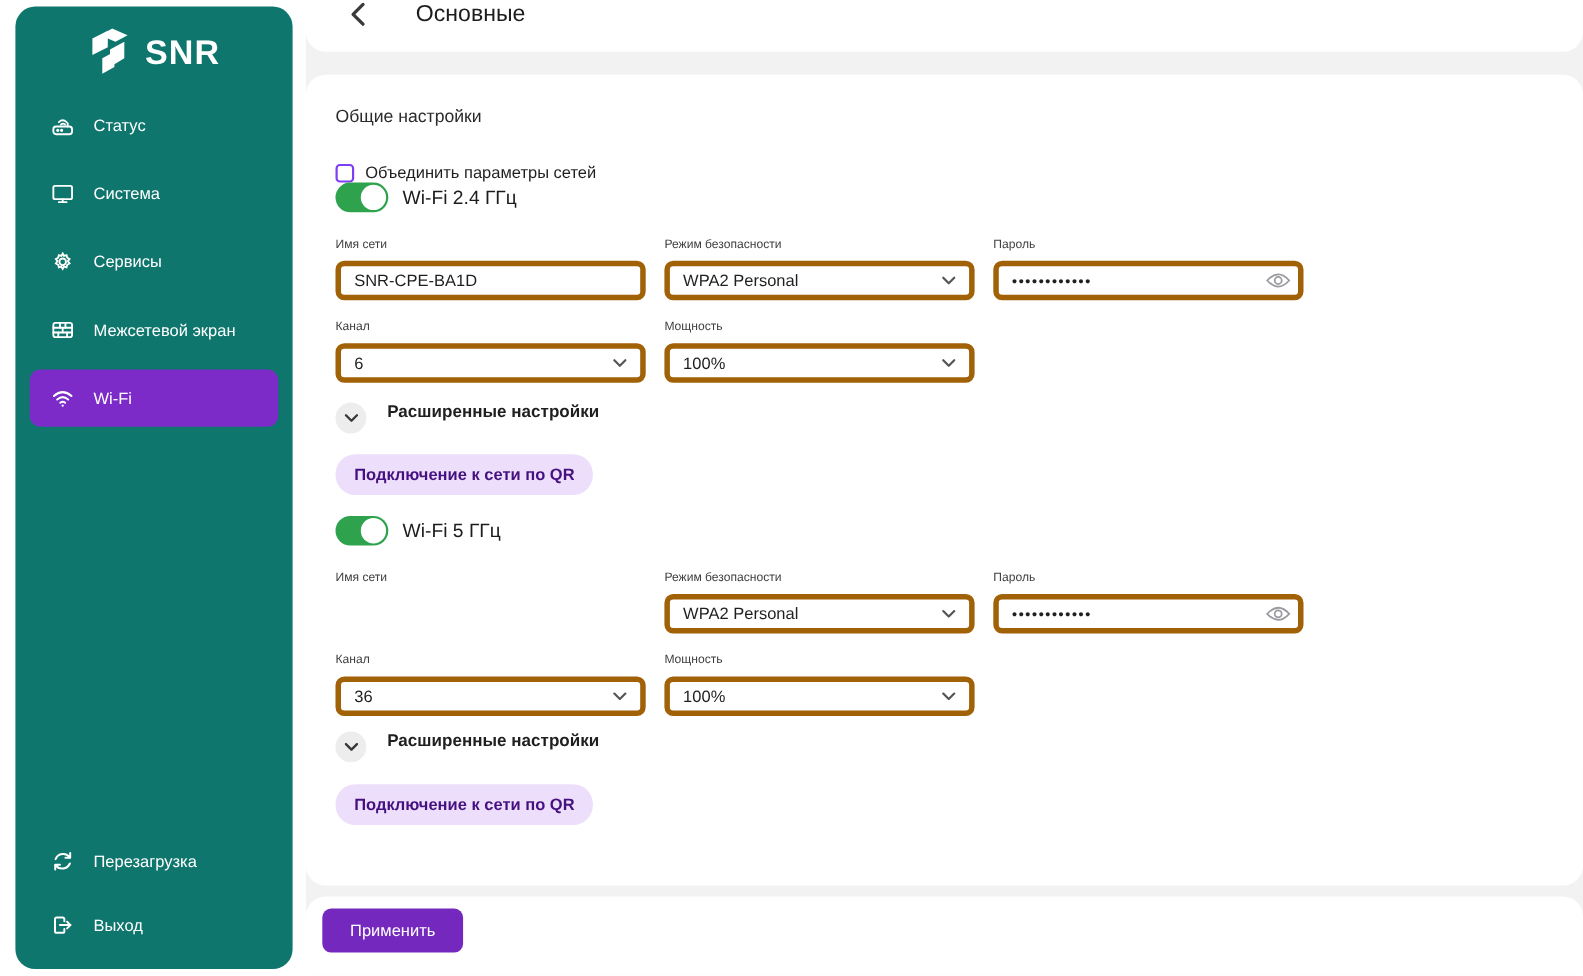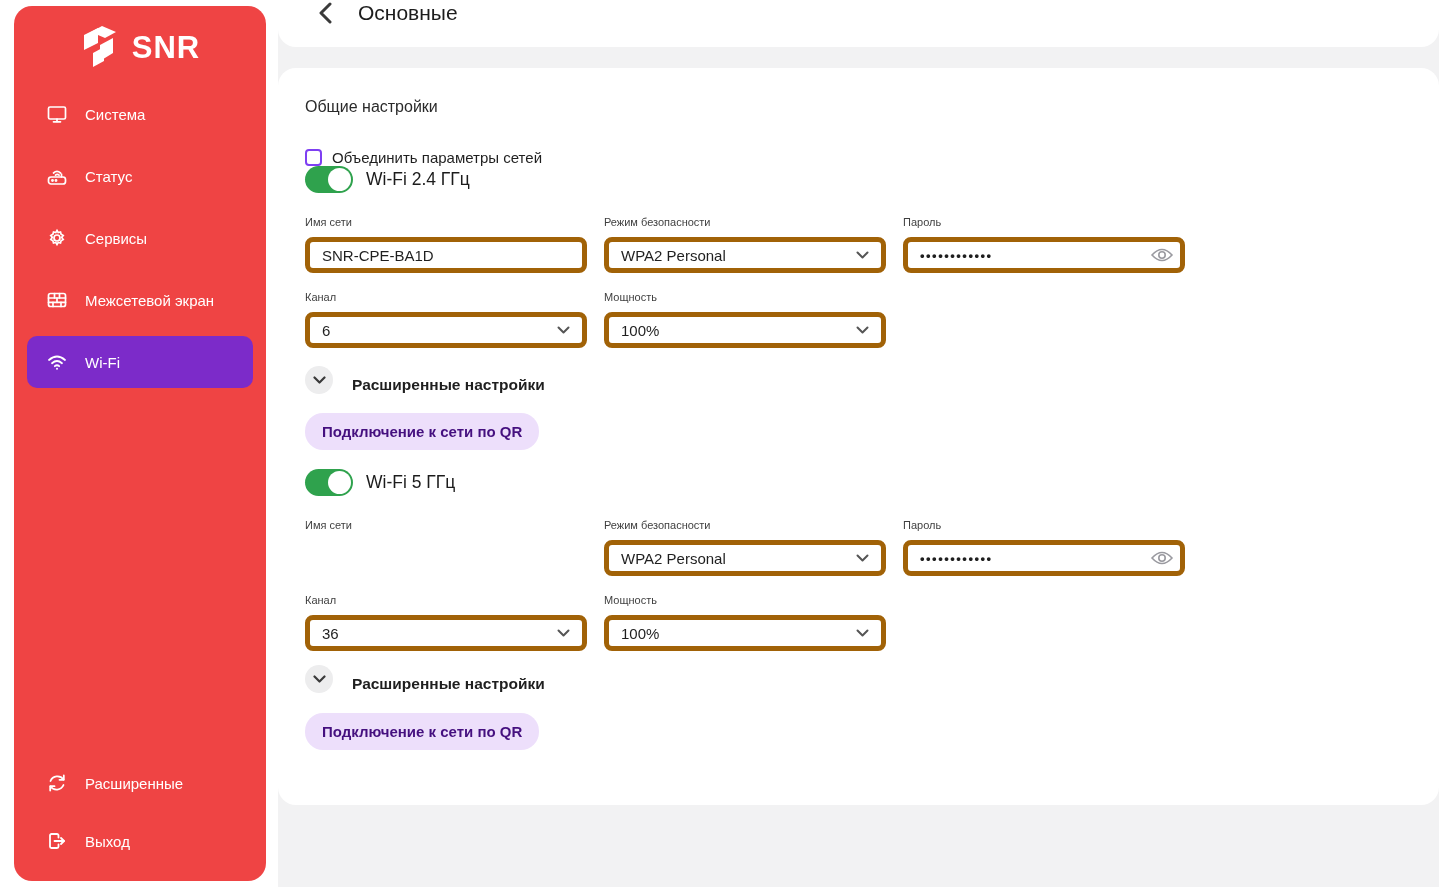--- a/index.html
+++ b/index.html
@@ -1,40 +1,40 @@
 <!DOCTYPE html>
 <html lang="ru"><head>
 <meta charset="utf-8">
 <style>
   * { margin:0; padding:0; box-sizing:border-box; }
   html,body { width:1439px; height:887px; overflow:hidden; background:#ffffff;
     font-family:"Liberation Sans","DejaVu Sans",sans-serif; color:#1f1f1f; }
 
   
   .sidebar { position:absolute; left:14px; top:6px; width:252px; height:875px;
-    background:#ef4444; border-radius:18px; display:flex; flex-direction:column; }
+    background:#0f766e; border-radius:18px; display:flex; flex-direction:column; }
   .logo { display:flex; align-items:center; justify-content:center; gap:10px;
     padding-top:18px; height:66px; margin-bottom:16px; }
   .logo-text { color:#fff; font-weight:bold; font-size:31px; letter-spacing:1px; }
   .nav { display:flex; flex-direction:column; gap:10px; padding:0 13px; }
   .nav-item { display:flex; align-items:center; gap:16px; height:52px;
     padding:0 18px; border-radius:10px; color:#fff; font-size:15px; cursor:pointer; }
   .nav-item.active { background:#7c2bc9; }
   .nav-icon { width:24px; height:24px; flex:0 0 24px; display:flex;
     align-items:center; justify-content:center; }
   .nav-bottom { margin-top:auto; padding-bottom:14px; display:flex;
     flex-direction:column; gap:6px; }
 
   
   .content { position:absolute; left:278px; top:0; right:0; bottom:0;
     background:#f2f2f3; }
   .card { background:#ffffff; }
   .header-card { height:47px; border-radius:0 0 18px 18px; display:flex;
     align-items:flex-start; padding:0 0 0 37px; }
-  .header-row { display:flex; align-items:center; gap:23px; margin-top:0; }
+  .header-row { display:flex; align-items:center; gap:43px; margin-top:0; }
   .back-btn { width:20px; height:26px; display:flex; align-items:center;
     justify-content:center; cursor:pointer; }
   .page-title { font-size:21px; color:#1d1d1d; line-height:26px; }
 
   .main-card { margin-top:21px; height:737px; border-radius:18px;
     padding:30px 0 0 27px; }
   .section-title { font-size:16px; line-height:18px; color:#2a2a2a; }
 
   .check-row { margin-top:33px; display:flex; align-items:center; gap:10px;
     height:17px; cursor:pointer; }
@@ -56,21 +56,21 @@
   .control { height:36px; border:5px solid #a16207; border-radius:8px;
     background:#fff; display:flex; align-items:center; padding:0 12px;
     font-size:15px; color:#1f1f1f; width:100%; }
   input.control { outline:none; }
   .select { justify-content:space-between; cursor:pointer; }
   .pw-wrap { position:relative; }
   .pw-wrap input { padding-right:44px; letter-spacing:1.5px; font-size:13px; font-weight:bold; }
   .eye { position:absolute; right:11px; top:7px; width:24px; height:22px;
     cursor:pointer; display:flex; align-items:center; justify-content:center; }
 
-  .advanced-row { display:flex; align-items:flex-end; gap:19px; height:28px; cursor:pointer; }
+  .advanced-row { display:flex; align-items:flex-start; gap:19px; height:28px; cursor:pointer; }
   .adv-1 { margin-top:18px; }
   .adv-2 { margin-top:14px; }
   .chevron-circle { width:28px; height:28px; border-radius:50%; background:#ededee;
     display:flex; align-items:center; justify-content:center; }
   .advanced-label { font-size:15.5px; font-weight:bold; color:#1f1f1f; }
 
   .qr-btn { margin-top:19px; display:inline-flex; align-items:center;
     height:37px; padding:0 17px; border-radius:18px; background:#eddffb;
     color:#45107f; font-weight:bold; font-size:15px; border:none; cursor:pointer; }
   .qr-1 { margin-top:19px; } .qr-2 { margin-top:20px; }
@@ -94,39 +94,39 @@
         <polygon points="6,29 17,23 17,37 6,43" fill="#fff" transform="translate(7,1)"></polygon>
       </svg>
     </span>
     <span class="logo-text">SNR</span>
   </div>
 
   <nav class="nav">
     <div class="nav-item">
       <span class="nav-icon">
         <svg width="24" height="24" viewBox="0 0 24 24" fill="none" stroke="#fff" stroke-width="1.7" stroke-linecap="round">
-          <rect x="3.5" y="5" width="17" height="12" rx="1.5"></rect>
-          <line x1="12" y1="17" x2="12" y2="19.5"></line>
-          <line x1="8.5" y1="19.8" x2="15.5" y2="19.8"></line>
-        </svg>
-      </span>
-      <span>Система</span>
-    </div>
-    <div class="nav-item">
-      <span class="nav-icon">
-        <svg width="24" height="24" viewBox="0 0 24 24" fill="none" stroke="#fff" stroke-width="1.7" stroke-linecap="round">
           <rect x="3.5" y="13" width="17" height="7" rx="2.5"></rect>
           <circle cx="7.5" cy="16.5" r="0.6" fill="#fff"></circle>
           <circle cx="11" cy="16.5" r="0.6" fill="#fff"></circle>
           <path d="M8.5 9 q3.5 -3.2 7 0"></path>
           <path d="M10.5 11.2 q1.8 -1.6 3.6 0"></path>
           <line x1="16.5" y1="10" x2="16.5" y2="13"></line>
         </svg>
       </span>
       <span>Статус</span>
+    </div>
+    <div class="nav-item">
+      <span class="nav-icon">
+        <svg width="24" height="24" viewBox="0 0 24 24" fill="none" stroke="#fff" stroke-width="1.7" stroke-linecap="round">
+          <rect x="3.5" y="5" width="17" height="12" rx="1.5"></rect>
+          <line x1="12" y1="17" x2="12" y2="19.5"></line>
+          <line x1="8.5" y1="19.8" x2="15.5" y2="19.8"></line>
+        </svg>
+      </span>
+      <span>Система</span>
     </div>
     <div class="nav-item">
       <span class="nav-icon">
         <svg width="24" height="24" viewBox="0 0 24 24" fill="none" stroke="#fff" stroke-width="1.7" stroke-linecap="round">
           <circle cx="12" cy="12" r="3"></circle>
           <path d="M12 4.5 l1.2 2.1 2.3 -0.6 0.6 2.3 2.1 1.2 -1.5 1.9 1.5 2.1 -2.1 1.2 -0.6 2.3 -2.3 -0.6 -1.2 2.1 -1.2 -2.1 -2.3 0.6 -0.6 -2.3 -2.1 -1.2 1.5 -2.1 -1.5 -1.9 2.1 -1.2 0.6 -2.3 2.3 0.6 z"></path>
         </svg>
       </span>
       <span>Сервисы</span>
     </div>
@@ -161,21 +161,21 @@
   <div class="nav nav-bottom">
     <div class="nav-item">
       <span class="nav-icon">
         <svg width="24" height="24" viewBox="0 0 24 24" fill="none" stroke="#fff" stroke-width="1.8" stroke-linecap="round">
           <path d="M18.5 8.5 a7.5 7.5 0 0 0 -13 1.5"></path>
           <polyline points="18.8,4.5 18.8,8.8 14.5,8.8" stroke-linejoin="round"></polyline>
           <path d="M5.5 15.5 a7.5 7.5 0 0 0 13 -1.5"></path>
           <polyline points="5.2,19.5 5.2,15.2 9.5,15.2" stroke-linejoin="round"></polyline>
         </svg>
       </span>
-      <span>Расширенные</span>
+      <span>Перезагрузка</span>
     </div>
     <div class="nav-item">
       <span class="nav-icon">
         <svg width="24" height="24" viewBox="0 0 24 24" fill="none" stroke="#fff" stroke-width="1.8" stroke-linecap="round" stroke-linejoin="round">
           <path d="M13.5 8.5 V6.5 a1.5 1.5 0 0 0 -1.5 -1.5 H6.5 a1.5 1.5 0 0 0 -1.5 1.5 v11 a1.5 1.5 0 0 0 1.5 1.5 H12 a1.5 1.5 0 0 0 1.5 -1.5 v-2"></path>
           <line x1="9.5" y1="12" x2="19" y2="12"></line>
           <polyline points="16,9 19,12 16,15"></polyline>
         </svg>
       </span>
       <span>Выход</span>
@@ -327,13 +327,16 @@
         <svg width="13" height="8" viewBox="0 0 13 8" fill="none" stroke="#3a3a3a" stroke-width="2.2" stroke-linecap="round" stroke-linejoin="round">
             <polyline points="1.5,1.5 6.5,6.5 11.5,1.5"></polyline>
           </svg>
       </span>
       <span class="advanced-label">Расширенные настройки</span>
     </div>
 
     <button class="qr-btn qr-2">Подключение к сети по QR</button>
   </div>
 
+  <div class="card footer-card">
+    <button class="apply-btn">Применить</button>
+  </div>
 </div>
 
 </body></html>

